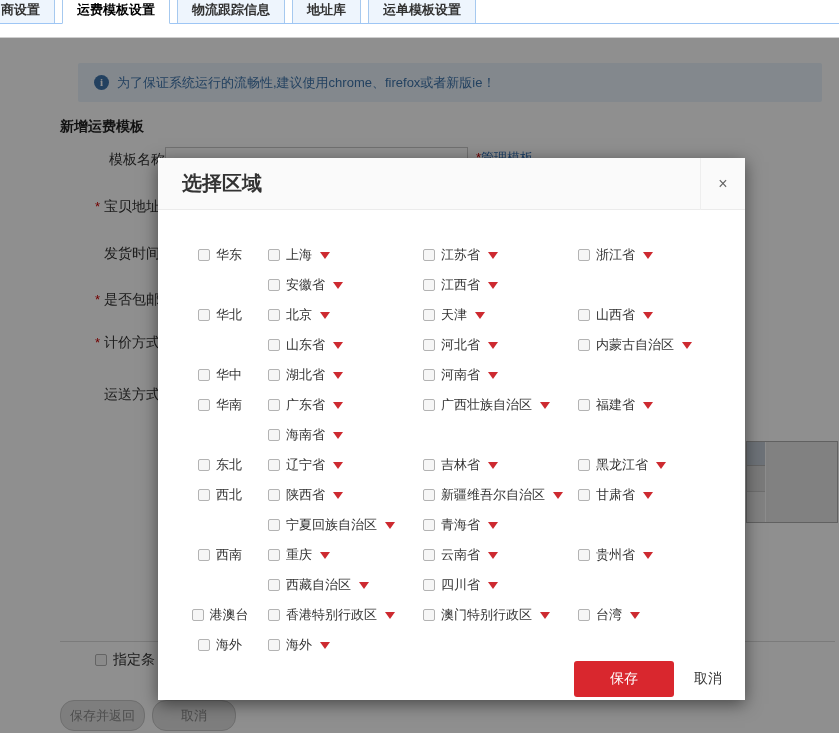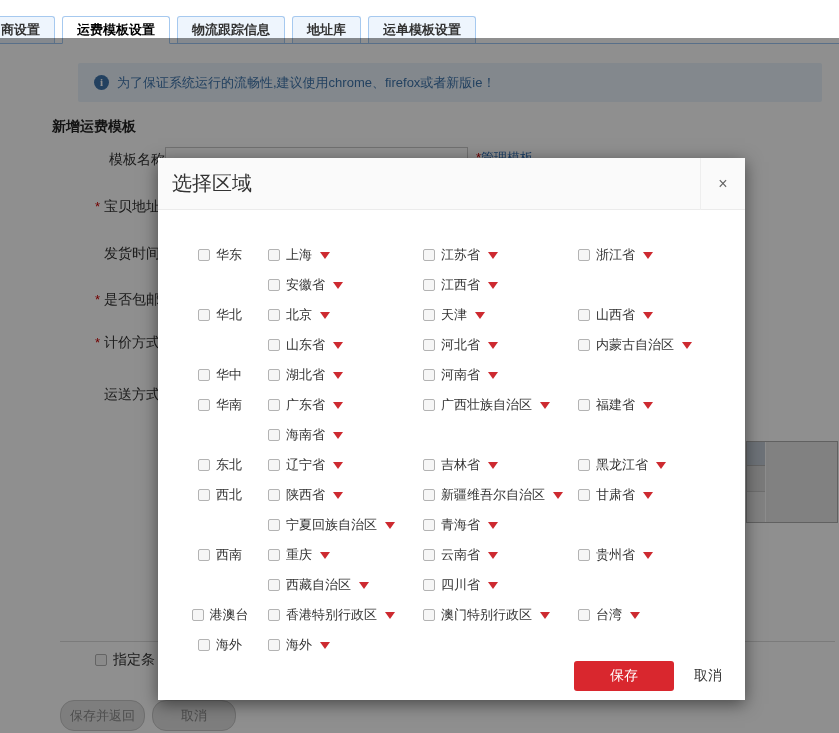--- a/index.html
+++ b/index.html
@@ -1,35 +1,35 @@
 <!DOCTYPE html>
 <html><head>
 <meta charset="utf-8">
 <style>
   * { box-sizing: border-box; margin: 0; padding: 0; }
   html,body { width:839px; height:733px; }
   body { font-family: "Liberation Sans", "DejaVu Sans", sans-serif; background:#fff; }
   #stage { position:relative; width:839px; height:733px; overflow:hidden; background:#fff; }
 
   
-  .tabbar { position:absolute; left:0; top:0; right:0; height:44px; border-bottom:1px solid #9ec6f5; display:flex; align-items:flex-end; background:#fff; z-index:3; }
+  .tabbar { position:absolute; left:0; top:0; right:0; height:24px; border-bottom:1px solid #9ec6f5; display:flex; align-items:flex-end; background:#fff; z-index:3; }
   .tab { height:27px; line-height:25px; padding:0 14px; margin-right:7px; font-size:13px; font-weight:bold; color:#333;
          background:#eef5fd; border:1px solid #a6c9ef; border-bottom:none; border-radius:3px 3px 0 0; cursor:pointer; white-space:nowrap; }
   .tab.cut { margin-left:-14px; }
   .tab.active { background:#fff; color:#000; height:28px; margin-bottom:-1px; border-bottom:1px solid #fff; }
   .top-strip { position:absolute; left:0; top:28px; right:0; height:9px; background:#fff; z-index:2; }
   .content-divider { position:absolute; left:0; top:37px; right:0; height:1px; background:#cfcfcf; }
 
   
   .page { position:absolute; inset:38px 0 0 0; background:#fff; }
   .banner { position:absolute; left:78px; top:25px; width:744px; height:39px; background:#e9f3fc; border-radius:2px;
             display:flex; align-items:center; padding-left:16px; font-size:13px; color:#3f74ab; }
   .info-ic { display:inline-block; width:15px; height:15px; border-radius:50%; background:#3f74ab; color:#fff; text-align:center;
              line-height:15px; font-size:11px; font-weight:bold; font-family:"Liberation Serif", serif; margin-right:8px; flex:0 0 15px; }
-  .page-heading { position:absolute; left:52px; top:80px; font-size:14px; font-weight:bold; color:#222;text-align:center; }
+  .page-heading { position:absolute; left:60px; top:80px; font-size:14px; font-weight:bold; color:#222;text-align:center; }
   .f-label { position:absolute; font-size:14px; color:#333; width:100px; text-align:right; }
   .f-star { color:#c00; margin-right:4px; font-size:13px; }
   .tpl-input { position:absolute; left:165px; top:109px; width:303px; height:29px; border:1px solid #c9c9c9; background:#fff; }
   .hint-frag { position:absolute; left:476px; top:112px; height:8px; width:110px; overflow:hidden; font-size:13px; line-height:15px; white-space:nowrap; }
   .hint-frag .hr { color:#c20000; }
   .hint-frag .hb { color:#2c6bb0; }
   .bg-table { position:absolute; left:746px; top:403px; width:92px; height:82px; border:1px solid #adadad; background:#e6e6e6; display:flex; }
   .bg-table .colA { width:19px; border-right:1px solid #fbfbfb; display:flex; flex-direction:column; }
   .bg-table .cA1 { height:24px; background:#c2cbd6; border-bottom:1px solid #b4b4b4; }
   .bg-table .cA2 { height:26px; background:#d9d9d9; border-bottom:1px solid #c4c4c4; }
@@ -39,33 +39,33 @@
   .pg-btn { position:absolute; top:662px; height:31px; border:1px solid #c6c6c6; background:#e0e0e0; color:#8a8a8a;
             font-size:13px; border-radius:14px; text-align:center; line-height:29px; cursor:pointer; }
 
   
   .overlay { position:absolute; left:0; top:38px; right:0; bottom:0; background:rgba(0,0,0,0.44); z-index:10; }
 
   
   .modal { position:absolute; left:158px; top:158px; width:587px; height:542px; background:#fff; z-index:20;
            box-shadow:0 4px 16px rgba(0,0,0,0.5); }
   .m-head { height:52px; background:#fafafa; border-bottom:1px solid #ebebeb; position:relative; display:flex; align-items:center; }
-  .m-title { font-size:20px; font-weight:normal; color:#333; padding-left:14px; }
+  .m-title { font-size:20px; font-weight:bold; color:#333; padding-left:24px; }
   .m-close { position:absolute; right:0; top:0; width:45px; height:52px; border-left:1px solid #eee; text-align:center;
              line-height:52px; font-size:16px; color:#666; cursor:pointer; }
   .m-body { padding:30px 0 0 14px; }
   .m-row { display:flex; height:30px; align-items:center; }
   .col-region { width:96px; display:flex; align-items:center;justify-content:center; }
   .col-prov { width:155px; display:flex; align-items:center; }
   .cb { display:inline-block; width:12px; height:12px; border:1px solid #b3b3b3; background:#f6f6f6; border-radius:2px; margin-right:6px; flex:0 0 12px; cursor:pointer; }
   .lbl { font-size:13px; color:#333; white-space:nowrap; }
   .tri { display:inline-block; width:0; height:0; border-left:5px solid transparent; border-right:5px solid transparent;
          border-top:7px solid #cd2a30; margin-left:8px; cursor:pointer; }
   .m-foot { display:flex; justify-content:flex-end; align-items:center; margin-top:1px; padding-right:23px; }
-  .save-btn { width:100px; height:30px; background:#d9272e; color:#fff; font-size:14px; border:none; border-radius:3px; cursor:pointer; }
+  .save-btn { width:100px; height:36px; background:#d9272e; color:#fff; font-size:14px; border:none; border-radius:3px; cursor:pointer; }
   .cancel-lnk { font-size:14px; color:#333; margin-left:20px; cursor:pointer; }
 </style>
 </head>
 <body>
 
 <div id="stage">
 
   <div class="tabbar">
     <div class="tab cut">商设置</div>
     <div class="tab active">运费模板设置</div>

